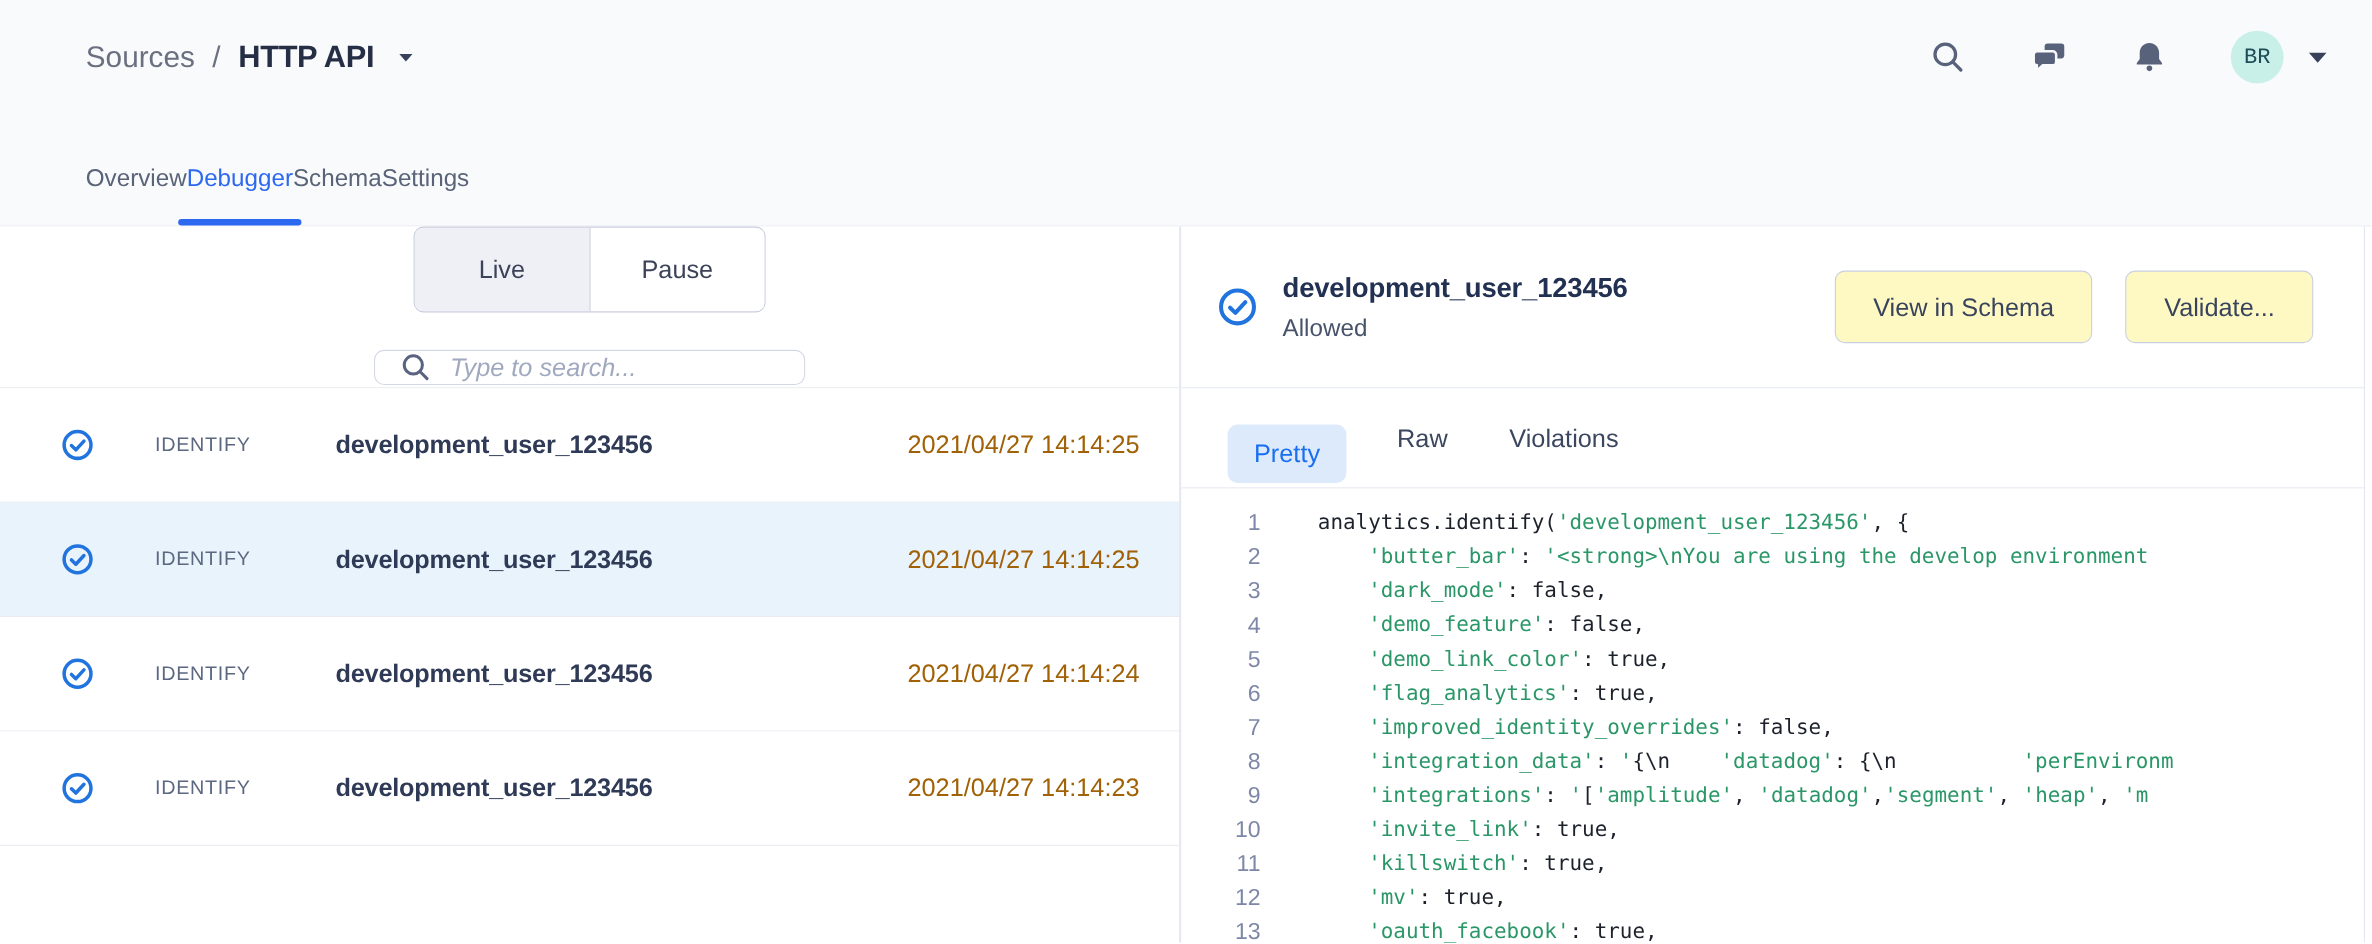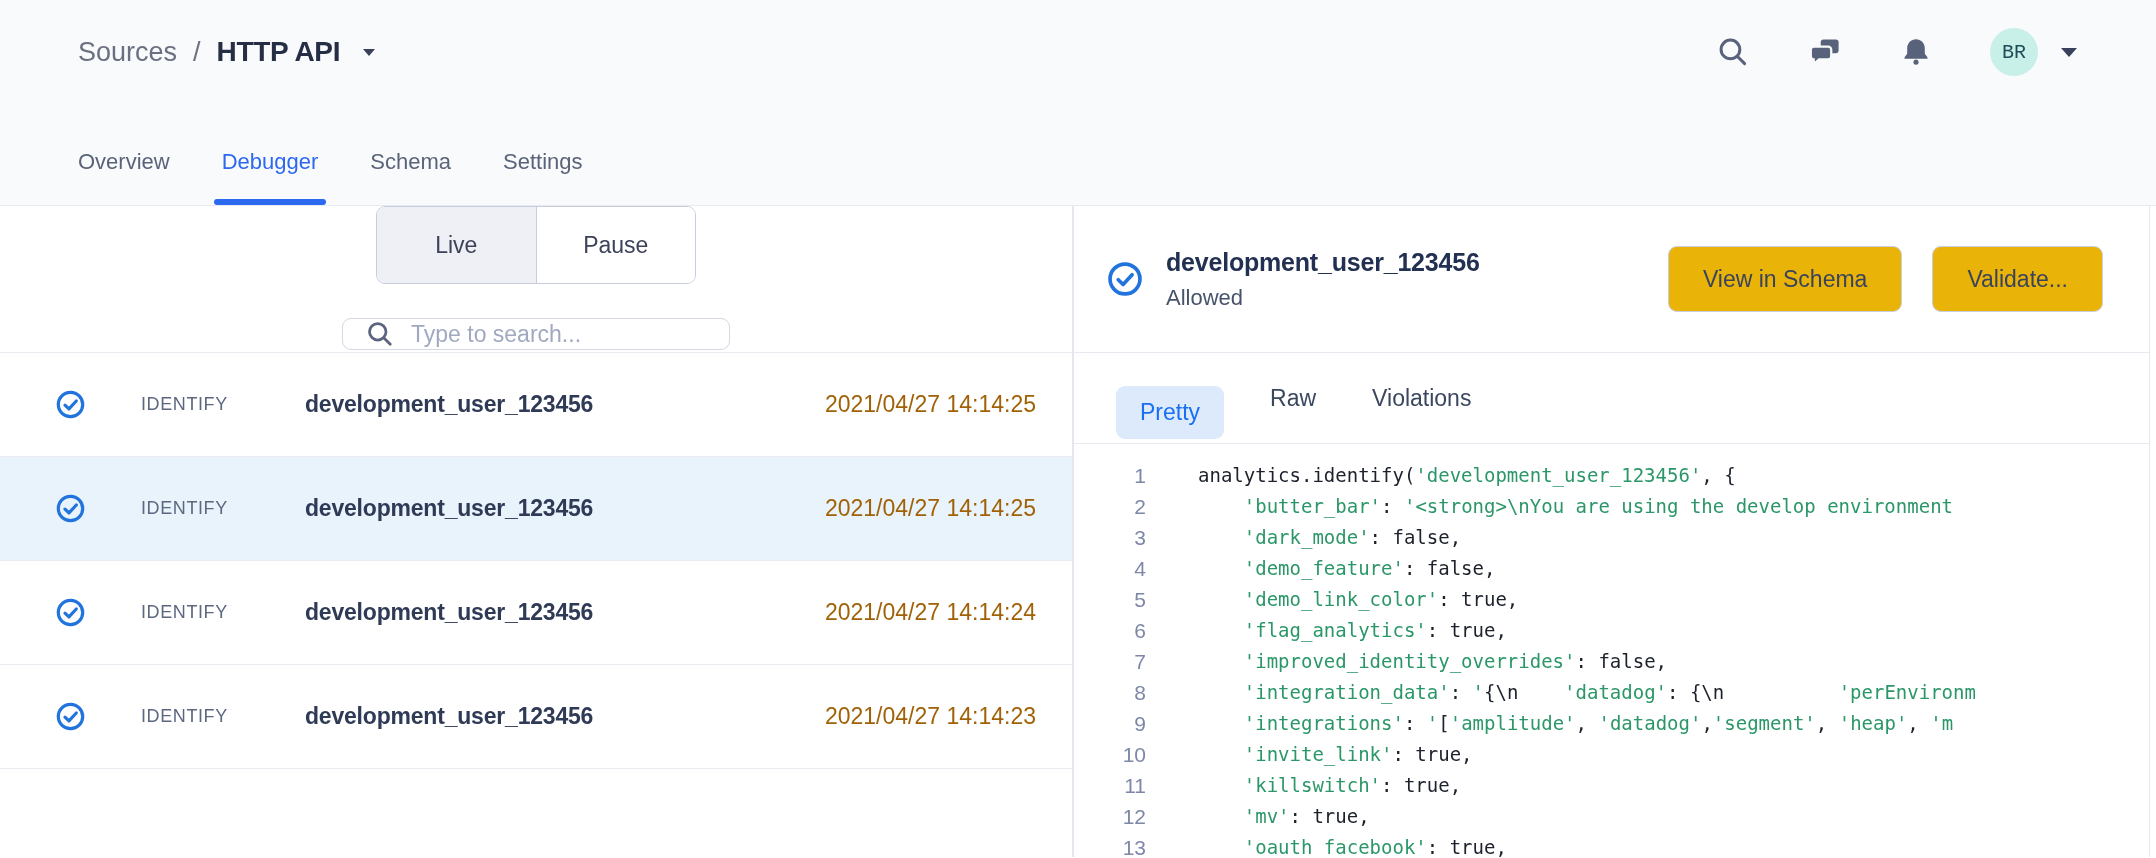--- a/index.html
+++ b/index.html
@@ -1,72 +1,72 @@
 <!DOCTYPE html>
 <html><head>
 <meta charset="utf-8">
 <style>
   * { margin:0; padding:0; box-sizing:border-box; }
   html,body { width:2156px; height:858px; overflow:hidden; background:#ffffff;
               font-family:"Liberation Sans", sans-serif; }
 
   
   .app-header { height:206px; background:#f9fafc; border-bottom:1px solid #e7eaf1; position:relative; }
-  .topbar { display:flex; justify-content:space-between; align-items:center; padding:28px 78px 0 78px; }
+  .topbar { display:flex; justify-content:space-between; align-items:center; padding:28px 40px 0 78px; }
   .breadcrumb { display:flex; align-items:center; gap:16px; font-size:27px; color:#6a7080; }
   .bc-current { color:#262e45; font-weight:700; font-size:28px; letter-spacing:-0.3px; }
   .bc-caret { margin-left:6px; display:flex; align-items:center; }
   .topbar-actions { display:flex; align-items:center; gap:58px; }
   .tb-icon { display:flex; align-items:center; justify-content:center; cursor:pointer; color:#59627b; }
   .avatar-group { display:flex; align-items:center; gap:22px; cursor:pointer;font-family:Liberation Mono, monospace; }
   .avatar { width:48px; height:48px; border-radius:50%; background:#c9efe9; color:#1d4d57;
             display:flex; align-items:center; justify-content:center; font-size:20px; font-weight:500; }
 
-  .nav-tabs { position:absolute; left:78px; bottom:0; display:flex; gap:52px; height:62px;text-align:center; }
+  .nav-tabs { position:absolute; left:78px; bottom:0; display:flex; height:62px;text-align:center; }
   .nav-tab { font-size:22px; color:#5a6478; position:relative; padding-top:6px; cursor:pointer; }
   .nav-tab.active { color:#2d68f0; font-weight:500; }
   .nav-tab.active::after { content:""; position:absolute; left:-8px; right:-8px; bottom:0; height:6px;
                            background:#2d68f0; border-radius:4px; }
 
   
   .main { display:flex; height:651px; background:#fff; position:relative; }
   .left-panel  { width:1074px; flex-shrink:0; border-right:2px solid #e4e7ee; display:flex; flex-direction:column; background:#fff; }
   .right-panel { flex:1; margin-right:6px; border-right:1px solid #e4e7ee; display:flex; flex-direction:column; background:#fff; }
   .rail-top { position:absolute; left:2149px; top:150px; width:7px; height:57px; border-left:1px solid #e4e7ee; }
 
   
   .controls { display:flex; align-items:center; height:146px; padding:0 28px; gap:34px;flex-direction:column; }
   .segmented { display:flex; width:320px; height:78px; border:1px solid #c7cddd; border-radius:9px;
                overflow:hidden; flex-shrink:0; background:#fff; }
   .seg-btn { flex:1; display:flex; align-items:center; justify-content:center; font-size:23px; color:#3c4258;
              background:#fff; border:none; cursor:pointer; font-family:inherit; }
   .seg-btn.seg-active { background:#eef0f6; border-right:1px solid #c7cddd; }
   .searchbox { flex:1; max-width:432px; height:78px; border:1px solid #d5d9e5; border-radius:9px;
                display:flex; align-items:center; gap:16px; padding:0 22px; background:#fff; }
-  .searchbox input { border:none; outline:none; width:100%; font-size:23px; color:#3c4258; font-family:inherit; background:transparent; }
+  .searchbox input { border:none; outline:none; width:100%; font-size:23px; color:#3c4258; font-family:inherit; background:transparent;font-style:italic; }
   .searchbox input::placeholder { color:#a0a9bf; }
   .advanced-btn { width:200px; height:78px; border:1px solid #c7cddd; border-radius:9px; background:#fff;
                   font-size:23px; color:#3c4258; cursor:pointer; flex-shrink:0; font-family:inherit; }
 
   
   .event-list { flex:1; border-top:1px solid #e9ebf1; overflow:hidden; }
   .event-row { height:104px; display:flex; align-items:center; padding:0 36px 0 55px;
                border-bottom:1px solid #e9ebf1; cursor:pointer; background:#fff; }
   .event-row.selected { background:#e9f3fc; }
   .event-type { margin-left:55px; width:112px; font-size:18px; color:#5c6880; letter-spacing:0.6px; }
   .event-name { margin-left:52px; font-size:23px; font-weight:700; color:#2f3a56; letter-spacing:-0.2px; }
   .event-time { margin-left:auto; font-size:23px; color:#a16207; }
 
   
   .detail-header { height:147px; display:flex; align-items:center; padding:0 46px 0 32px; border-bottom:1px solid #e7eaf1; }
   .detail-titles { margin-left:22px; display:flex; flex-direction:column; gap:8px; }
   .detail-title { font-size:25px; font-weight:700; color:#223052; letter-spacing:-0.2px; }
   .detail-status { font-size:22px; color:#47536b; }
   .detail-actions { margin-left:auto; display:flex; gap:30px; }
-  .btn { height:66px; border:1px solid #c9cfdf; border-radius:9px; background:#eab308; font-size:23px;
+  .btn { height:66px; border:1px solid #c9cfdf; border-radius:9px; background:#fef9c3; font-size:23px;
          color:#39445c; cursor:pointer; padding:0 34px; font-family:inherit; white-space:nowrap;text-align:right; }
 
   .detail-tabs { height:91px; display:flex; align-items:center; padding:0 42px; gap:36px; border-bottom:1px solid #e7eaf1; }
   .dtab { font-size:23px; color:#3b465f; padding:13px 10px; border-radius:9px; cursor:pointer; }
   .dtab.active { background:#ddeafb; color:#196ff0; font-weight:500; padding:13px 24px;margin-top:29px; }
 
   
   .code-view { flex:1; overflow:hidden; padding-top:16px; }
   .code-line { display:flex; height:31px; line-height:31px; }
   .ln { width:72px; flex-shrink:0; text-align:right; font-size:21px; color:#7e87a8; }

